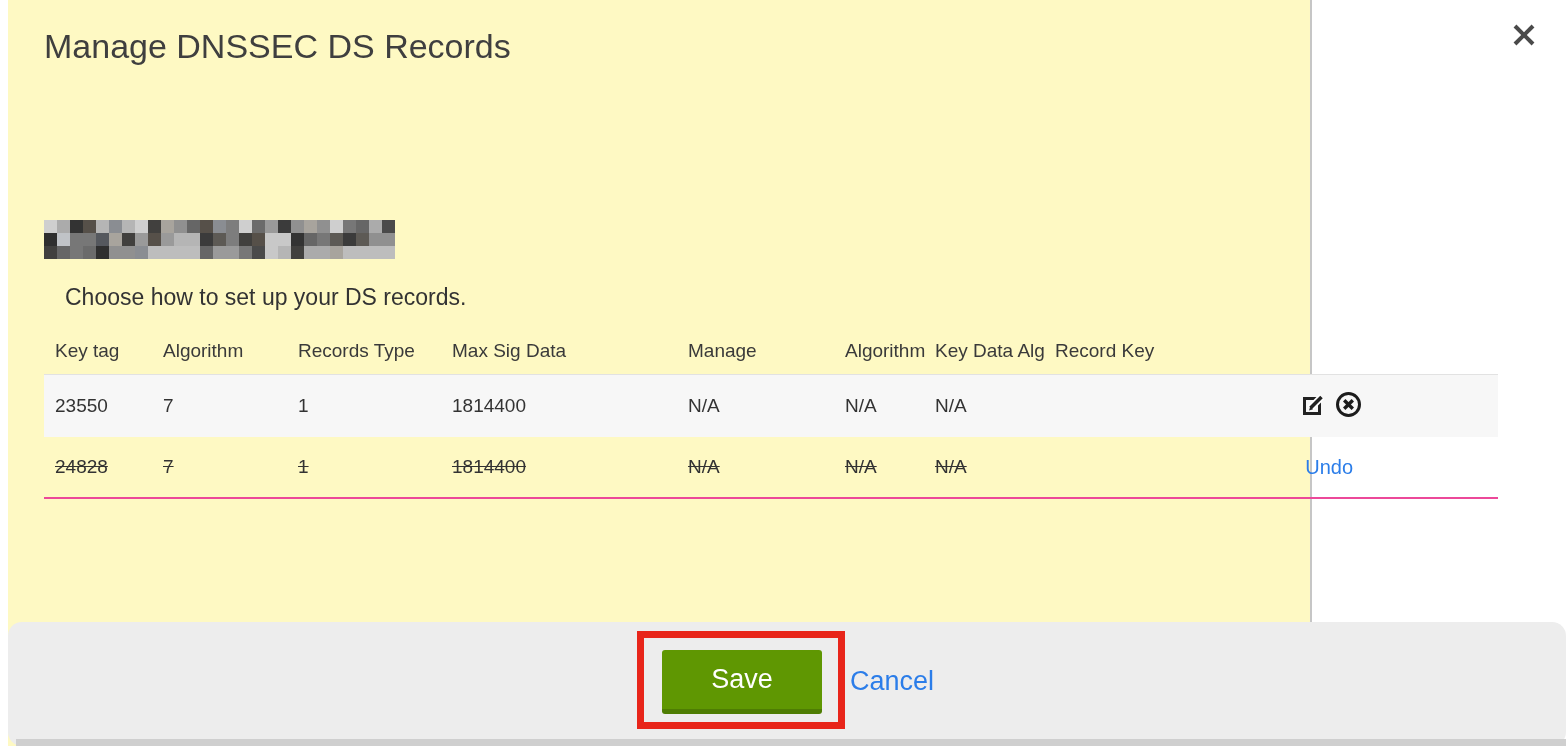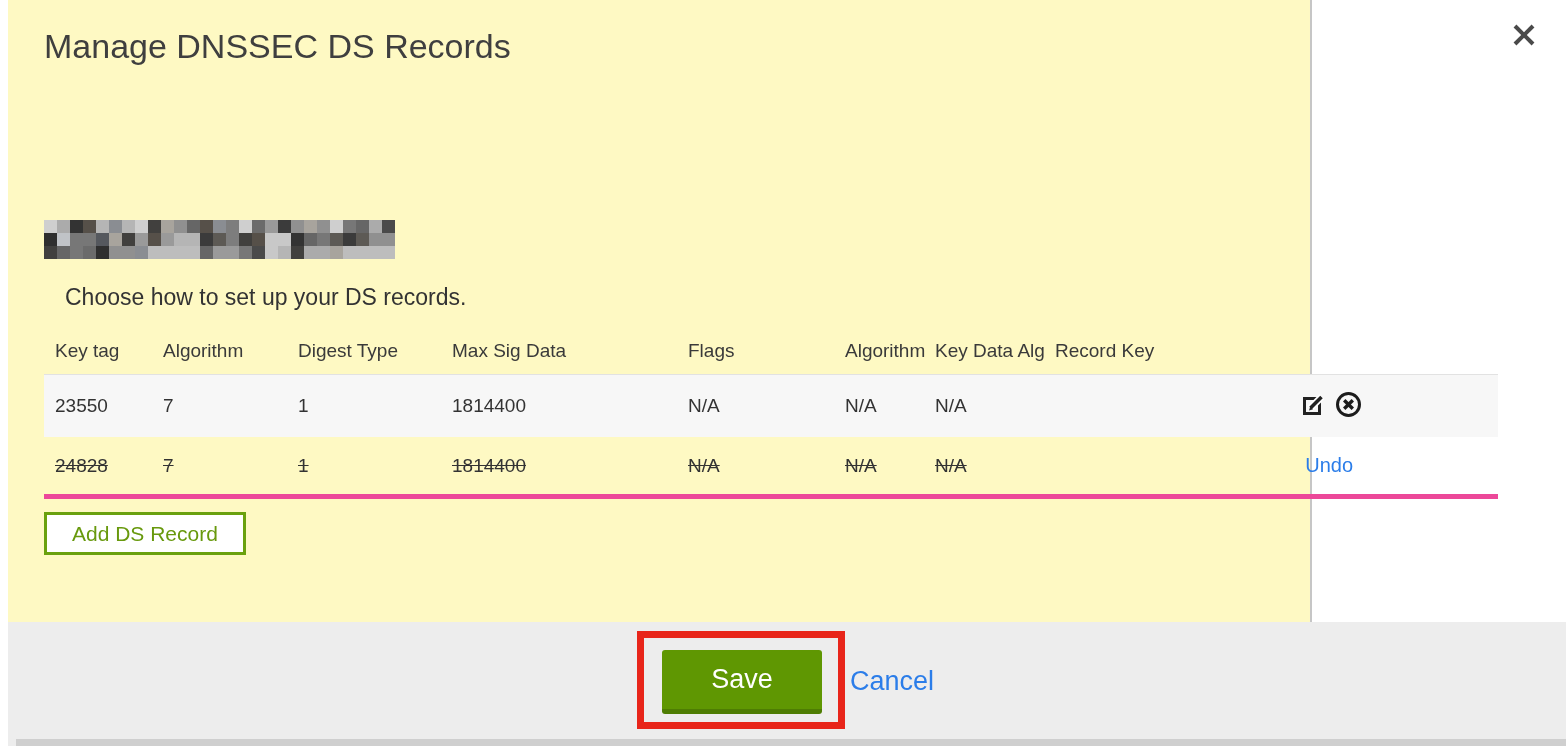--- a/index.html
+++ b/index.html
@@ -16,33 +16,33 @@
               overflow:hidden; font-size:0; line-height:0; }
   .redacted span { display:inline-block; width:13px; height:13px; }
   .instruction { position:absolute; left:36px; top:284px; font-size:23px; color:#333;margin-left:21px; }
 
   .ds-table { position:absolute; left:36px; top:328px; width:1454px; font-size:19px; color:#333; }
   .trow { display:grid;
           grid-template-columns:119px 135px 154px 236px 157px 90px 120px 164px 150px 1fr;
           align-items:center; }
   .thead { height:47px; border-bottom:1px solid #e2e2e2; color:#3a3a3a; }
   .tr1 { height:62px; background:#f7f7f7; }
-  .tr2 { height:62px; border-bottom:5px solid #ec4899; }
+  .tr2 { height:62px; border-bottom:2px solid #ec4899; }
   .cell:first-child { padding-left:11px; }
   .deleted .cell { text-decoration:line-through; }
   .actions { display:flex; justify-content:flex-end; align-items:center; gap:4px; padding-right:6px; }
   .icon-btn { background:none; border:none; cursor:pointer; width:30px; height:30px; padding:0;
               display:flex; align-items:center; justify-content:center; }
   .undo-link { font-size:20px; color:#2b7de9; text-decoration:none; cursor:pointer; padding-right:10px; }
 
   .add-btn { position:absolute; left:36px; top:512px; height:43px; padding:0 25px;
              background:#fff; border:3px solid #6aa10e; color:#68990d; font-size:21px;
              font-family:inherit; cursor:pointer; }
 
-  .footer { position:absolute; left:0; top:622px; width:1558px; height:124px; background:#ededed; }
+  .footer { position:absolute; left:0; top:622px; width:1558px; height:124px; background:#ededed;border-radius:14px; }
   .save-btn { position:absolute; left:654px; top:28px; width:160px; height:64px;
               background:#5f9702; border:none; border-bottom:5px solid #4e7d03;
               border-radius:3px; color:#ffffff; font-size:27px; font-family:inherit; cursor:pointer; }
   .cancel-link { position:absolute; left:842px; top:44px; font-size:27px; color:#2b7de9;
                  text-decoration:none; cursor:pointer; }
   .annotation { position:absolute; left:629px; top:631px; width:208px; height:98px;
                 border:7px solid #e8251a; pointer-events:none; }
   .bottom-strip { position:absolute; left:8px; top:739px; width:1550px; height:7px; background:#cfcfcf; }
 </style>
 </head>
@@ -63,23 +63,23 @@
     </button>
 
     <div class="redacted" id="redacted-domain"><span style="background: rgb(207, 207, 207);"></span><span style="background: rgb(171, 171, 171);"></span><span style="background: rgb(51, 51, 51);"></span><span style="background: rgb(86, 80, 73);"></span><span style="background: rgb(181, 181, 181);"></span><span style="background: rgb(138, 141, 146);"></span><span style="background: rgb(181, 181, 181);"></span><span style="background: rgb(207, 207, 207);"></span><span style="background: rgb(65, 64, 62);"></span><span style="background: rgb(168, 164, 157);"></span><span style="background: rgb(144, 144, 144);"></span><span style="background: rgb(102, 102, 102);"></span><span style="background: rgb(86, 80, 73);"></span><span style="background: rgb(138, 141, 146);"></span><span style="background: rgb(125, 125, 125);"></span><span style="background: rgb(207, 207, 207);"></span><span style="background: rgb(107, 107, 107);"></span><span style="background: rgb(154, 154, 154);"></span><span style="background: rgb(59, 59, 59);"></span><span style="background: rgb(144, 144, 144);"></span><span style="background: rgb(168, 164, 157);"></span><span style="background: rgb(144, 144, 144);"></span><span style="background: rgb(207, 207, 207);"></span><span style="background: rgb(119, 119, 119);"></span><span style="background: rgb(102, 102, 102);"></span><span style="background: rgb(171, 171, 171);"></span><span style="background: rgb(74, 74, 74);"></span><span style="background: rgb(47, 47, 47);"></span><span style="background: rgb(192, 195, 199);"></span><span style="background: rgb(119, 119, 119);"></span><span style="background: rgb(119, 119, 119);"></span><span style="background: rgb(85, 88, 94);"></span><span style="background: rgb(168, 164, 157);"></span><span style="background: rgb(65, 64, 62);"></span><span style="background: rgb(154, 154, 154);"></span><span style="background: rgb(86, 80, 73);"></span><span style="background: rgb(154, 154, 154);"></span><span style="background: rgb(181, 181, 181);"></span><span style="background: rgb(181, 181, 181);"></span><span style="background: rgb(59, 59, 59);"></span><span style="background: rgb(93, 90, 85);"></span><span style="background: rgb(125, 125, 125);"></span><span style="background: rgb(65, 64, 62);"></span><span style="background: rgb(86, 80, 73);"></span><span style="background: rgb(200, 200, 200);"></span><span style="background: rgb(200, 200, 200);"></span><span style="background: rgb(51, 51, 51);"></span><span style="background: rgb(102, 102, 102);"></span><span style="background: rgb(119, 119, 119);"></span><span style="background: rgb(93, 90, 85);"></span><span style="background: rgb(59, 59, 59);"></span><span style="background: rgb(93, 90, 85);"></span><span style="background: rgb(144, 144, 144);"></span><span style="background: rgb(144, 144, 144);"></span><span style="background: rgb(65, 64, 62);"></span><span style="background: rgb(102, 102, 102);"></span><span style="background: rgb(119, 119, 119);"></span><span style="background: rgb(107, 107, 107);"></span><span style="background: rgb(47, 47, 47);"></span><span style="background: rgb(144, 144, 144);"></span><span style="background: rgb(144, 144, 144);"></span><span style="background: rgb(138, 141, 146);"></span><span style="background: rgb(189, 189, 189);"></span><span style="background: rgb(189, 189, 189);"></span><span style="background: rgb(189, 189, 189);"></span><span style="background: rgb(189, 189, 189);"></span><span style="background: rgb(102, 102, 102);"></span><span style="background: rgb(154, 154, 154);"></span><span style="background: rgb(154, 154, 154);"></span><span style="background: rgb(119, 119, 119);"></span><span style="background: rgb(74, 74, 74);"></span><span style="background: rgb(200, 200, 200);"></span><span style="background: rgb(181, 181, 181);"></span><span style="background: rgb(65, 64, 62);"></span><span style="background: rgb(171, 171, 171);"></span><span style="background: rgb(171, 171, 171);"></span><span style="background: rgb(168, 164, 157);"></span><span style="background: rgb(189, 189, 189);"></span><span style="background: rgb(189, 189, 189);"></span><span style="background: rgb(189, 189, 189);"></span><span style="background: rgb(189, 189, 189);"></span></div>
 
     <div class="instruction">Choose how to set up your DS records.</div>
 
     <div class="ds-table">
       <div class="trow thead">
         <div class="cell">Key tag</div>
         <div class="cell">Algorithm</div>
-        <div class="cell">Digest Type</div>
+        <div class="cell">Records Type</div>
         <div class="cell">Max Sig Data</div>
-        <div class="cell">Flags</div>
+        <div class="cell">Manage</div>
         <div class="cell">Algorithm</div>
         <div class="cell">Key Data Alg</div>
         <div class="cell">Record Key</div>
         <div class="cell"></div>
       </div>
 
       <div class="trow tr1">
         <div class="cell">23550</div>
         <div class="cell">7</div>
         <div class="cell">1</div>
@@ -119,21 +119,20 @@
         <div class="cell">N/A</div>
         <div class="cell">N/A</div>
         <div class="cell">N/A</div>
         <div class="cell"></div>
         <div class="actions">
           <a class="undo-link">Undo</a>
         </div>
       </div>
     </div>
 
-    <button class="add-btn">Add DS Record</button>
 
     <div class="footer">
       <button class="save-btn">Save</button>
       <a class="cancel-link">Cancel</a>
     </div>
 
     <div class="annotation"></div>
     <div class="bottom-strip"></div>
   </div>
 </div>

